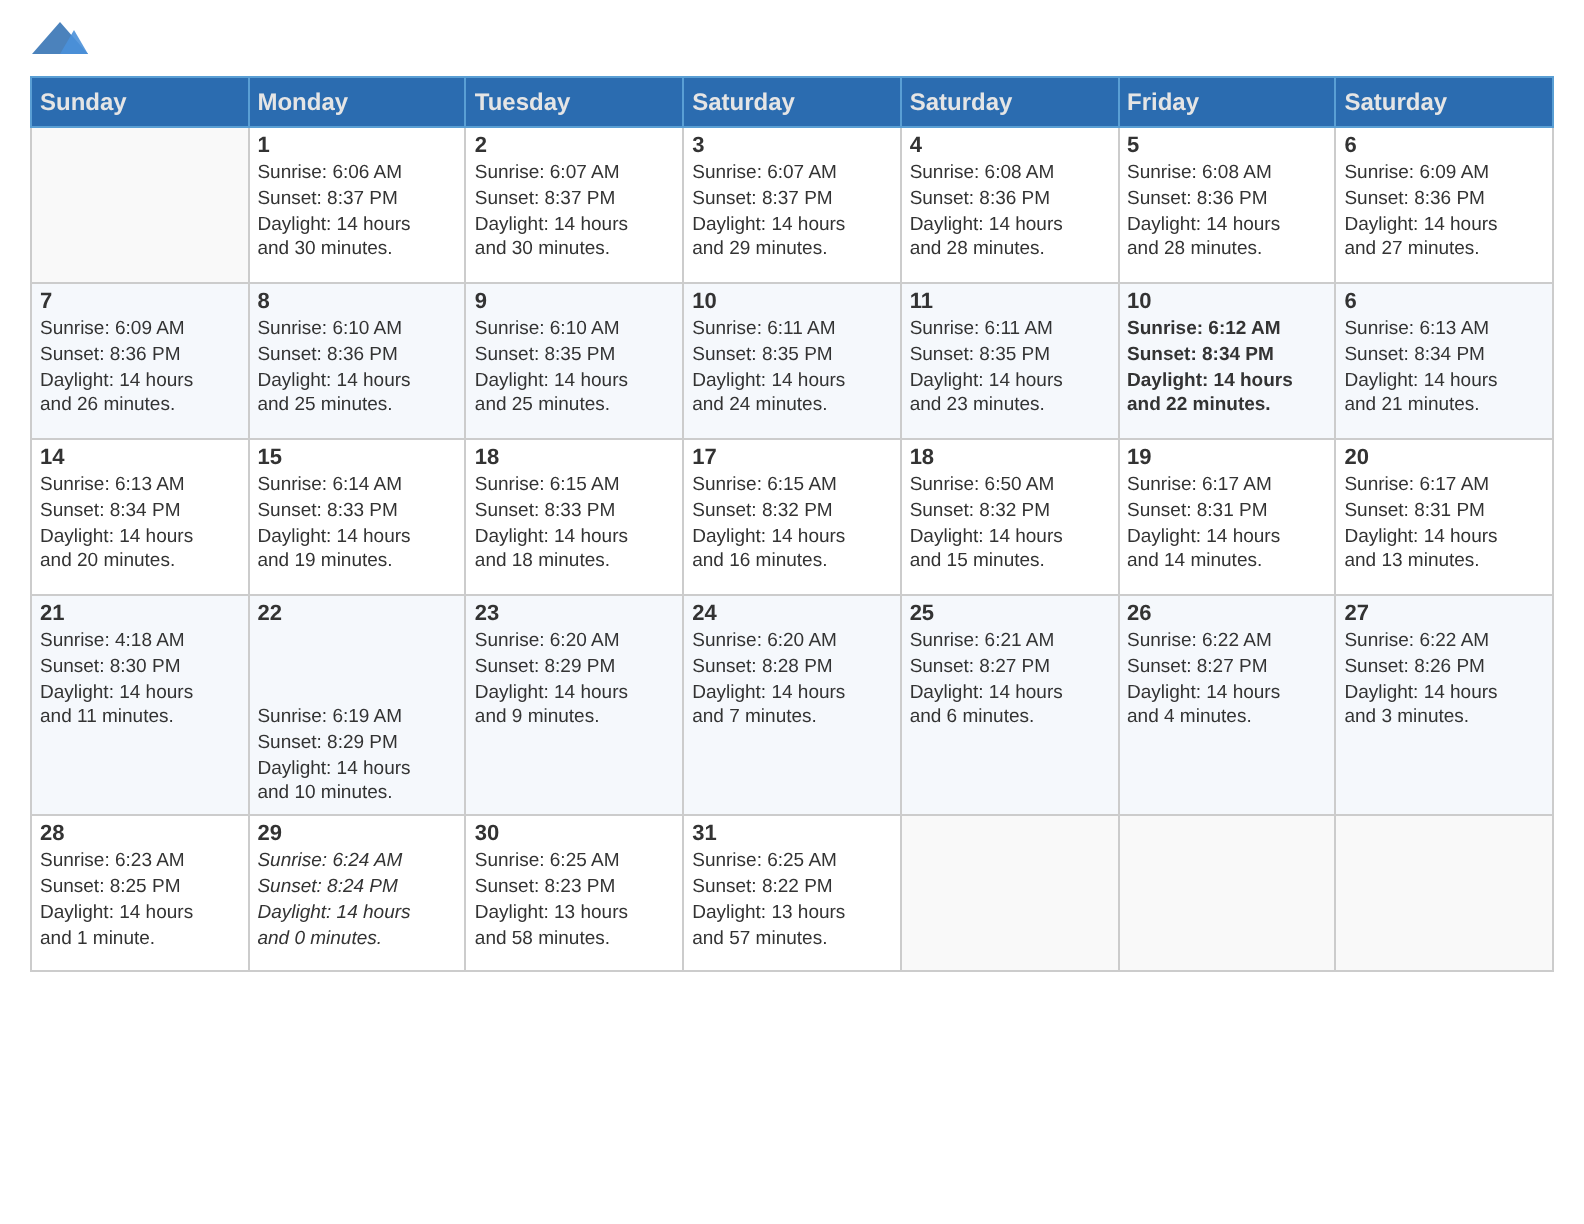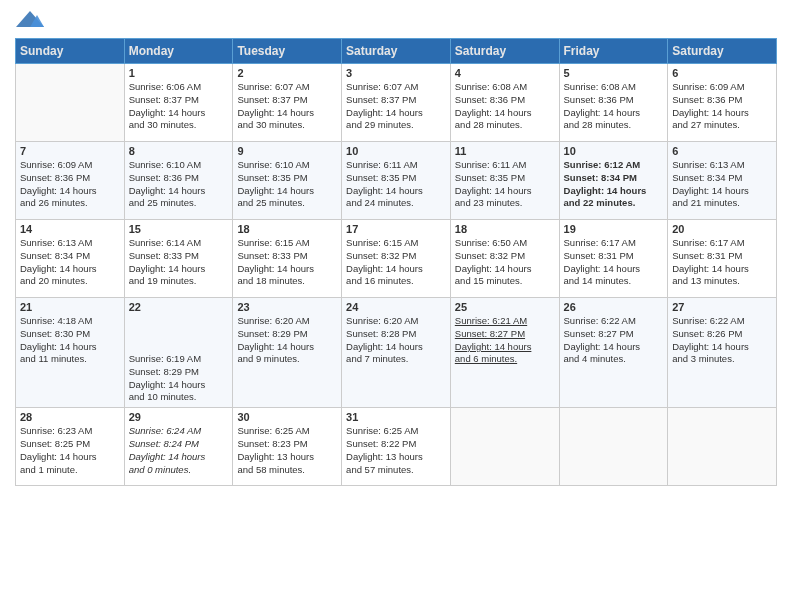--- a/index.html
+++ b/index.html
@@ -291,21 +291,21 @@
           </td>
           <td>
             <span class="day-num">24</span>
             <div class="cell-text" style="white-space: pre-line;">Sunrise: 6:20 AM
 Sunset: 8:28 PM
 Daylight: 14 hours
 and 7 minutes.</div>
           </td>
           <td>
             <span class="day-num">25</span>
-            <div class="cell-text" style="white-space: pre-line; text-decoration: underline;">Sunrise: 6:21 AM
+            <div class="cell-text" style="white-space: pre-line;">Sunrise: 6:21 AM
 Sunset: 8:27 PM
 Daylight: 14 hours
 and 6 minutes.</div>
           </td>
           <td>
             <span class="day-num">26</span>
             <div class="cell-text" style="white-space: pre-line;">Sunrise: 6:22 AM
 Sunset: 8:27 PM
 Daylight: 14 hours
 and 4 minutes.</div>

